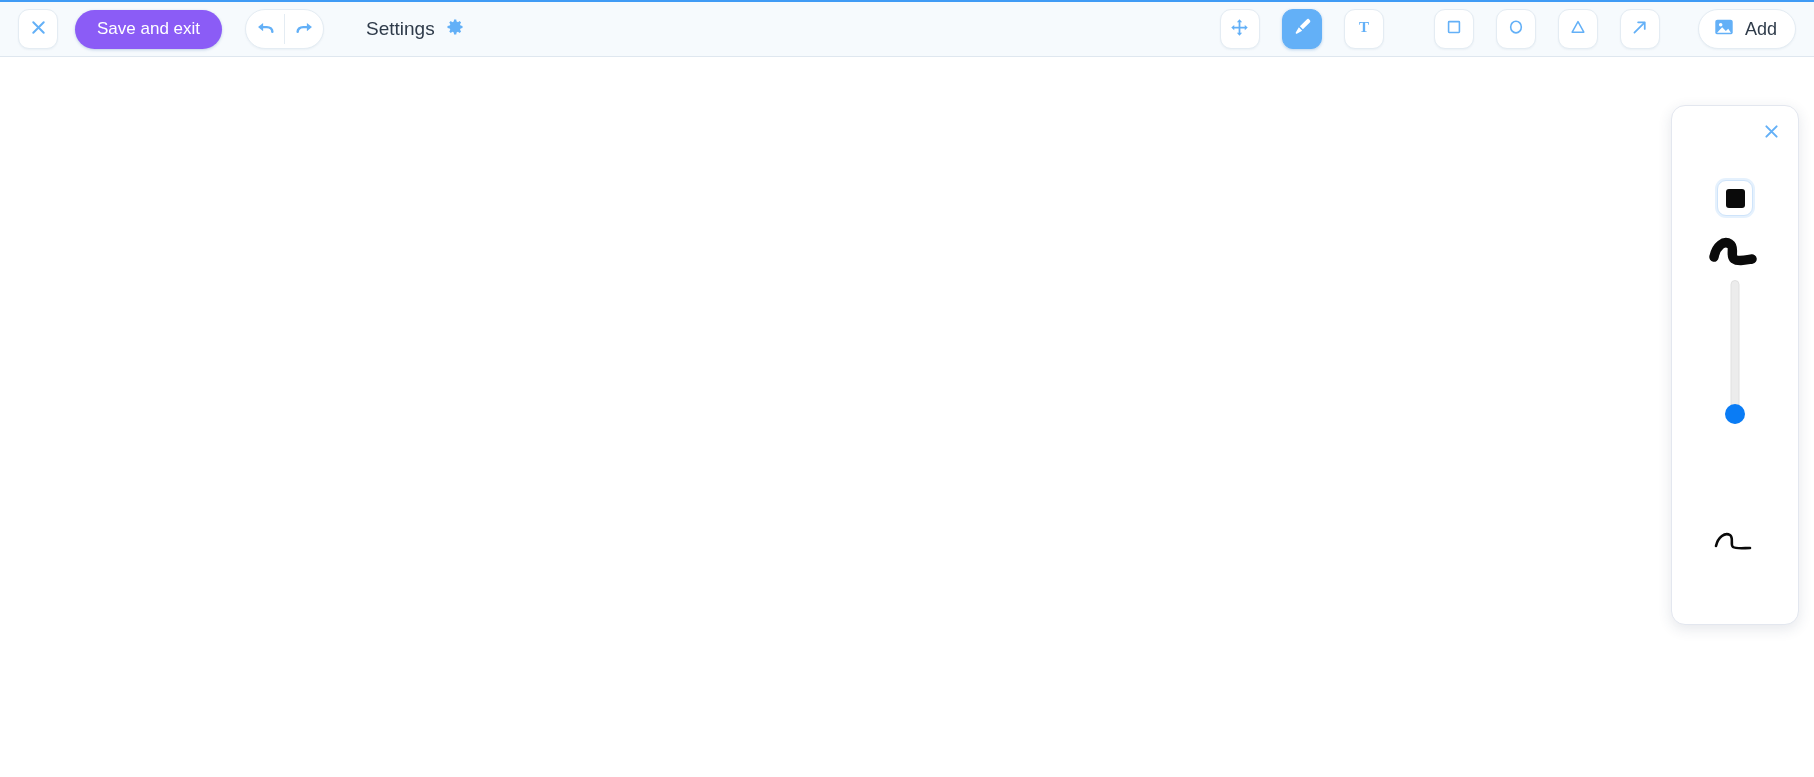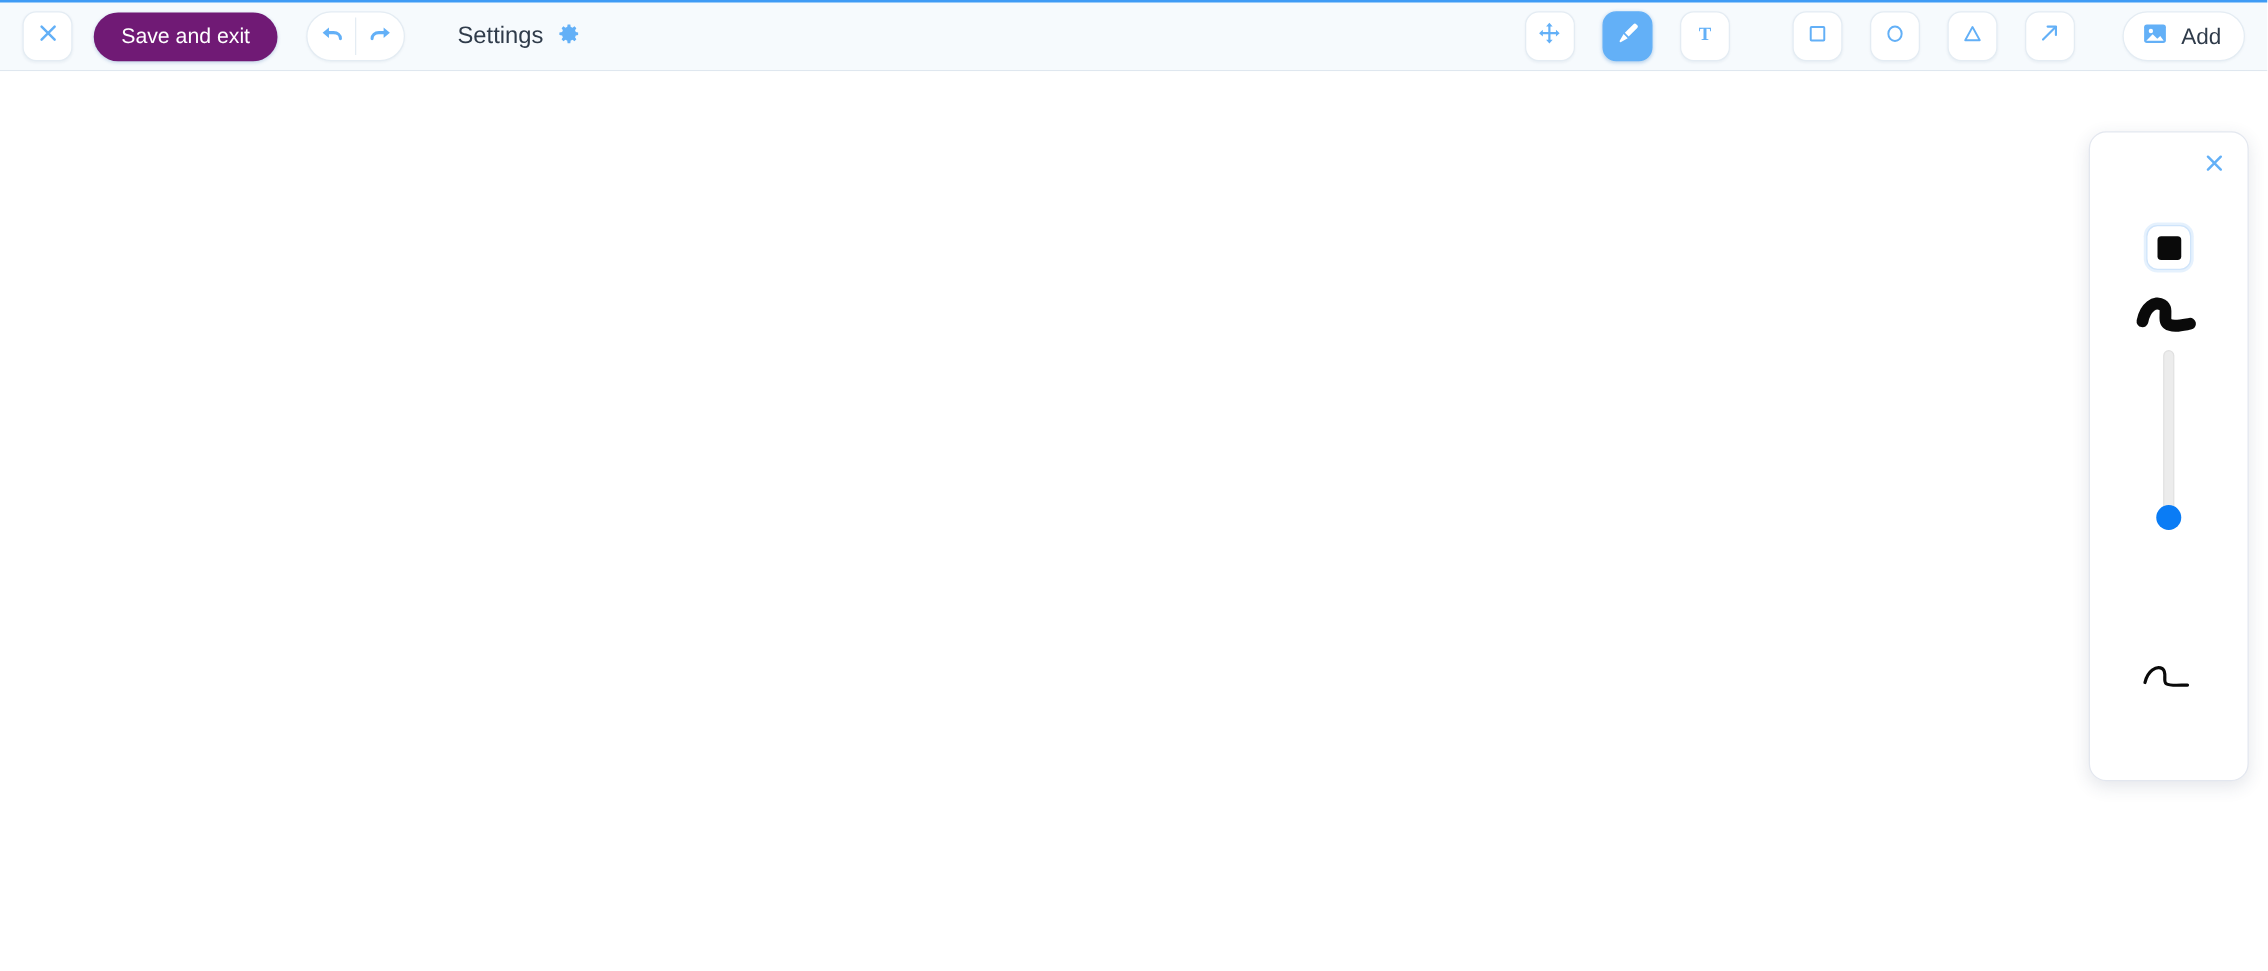--- a/index.html
+++ b/index.html
@@ -41,21 +41,21 @@
     justify-content: center;
     cursor: pointer;
     box-shadow: 0 1px 2px rgba(25,60,100,0.05);
   }
 
   #save-exit-btn {
     margin-left: 17px;
     height: 39px;
     padding: 0 22px;
     border-radius: 20px;
-    background: #701a75;
+    background: #8b5cf6;
     color: #ffffff;
     font-size: 17px;
     display: flex;
     align-items: center;
     justify-content: flex-start;
     cursor: pointer;
     white-space: nowrap;
     box-shadow: 0 1px 3px rgba(25,80,160,0.25);
   }
 

